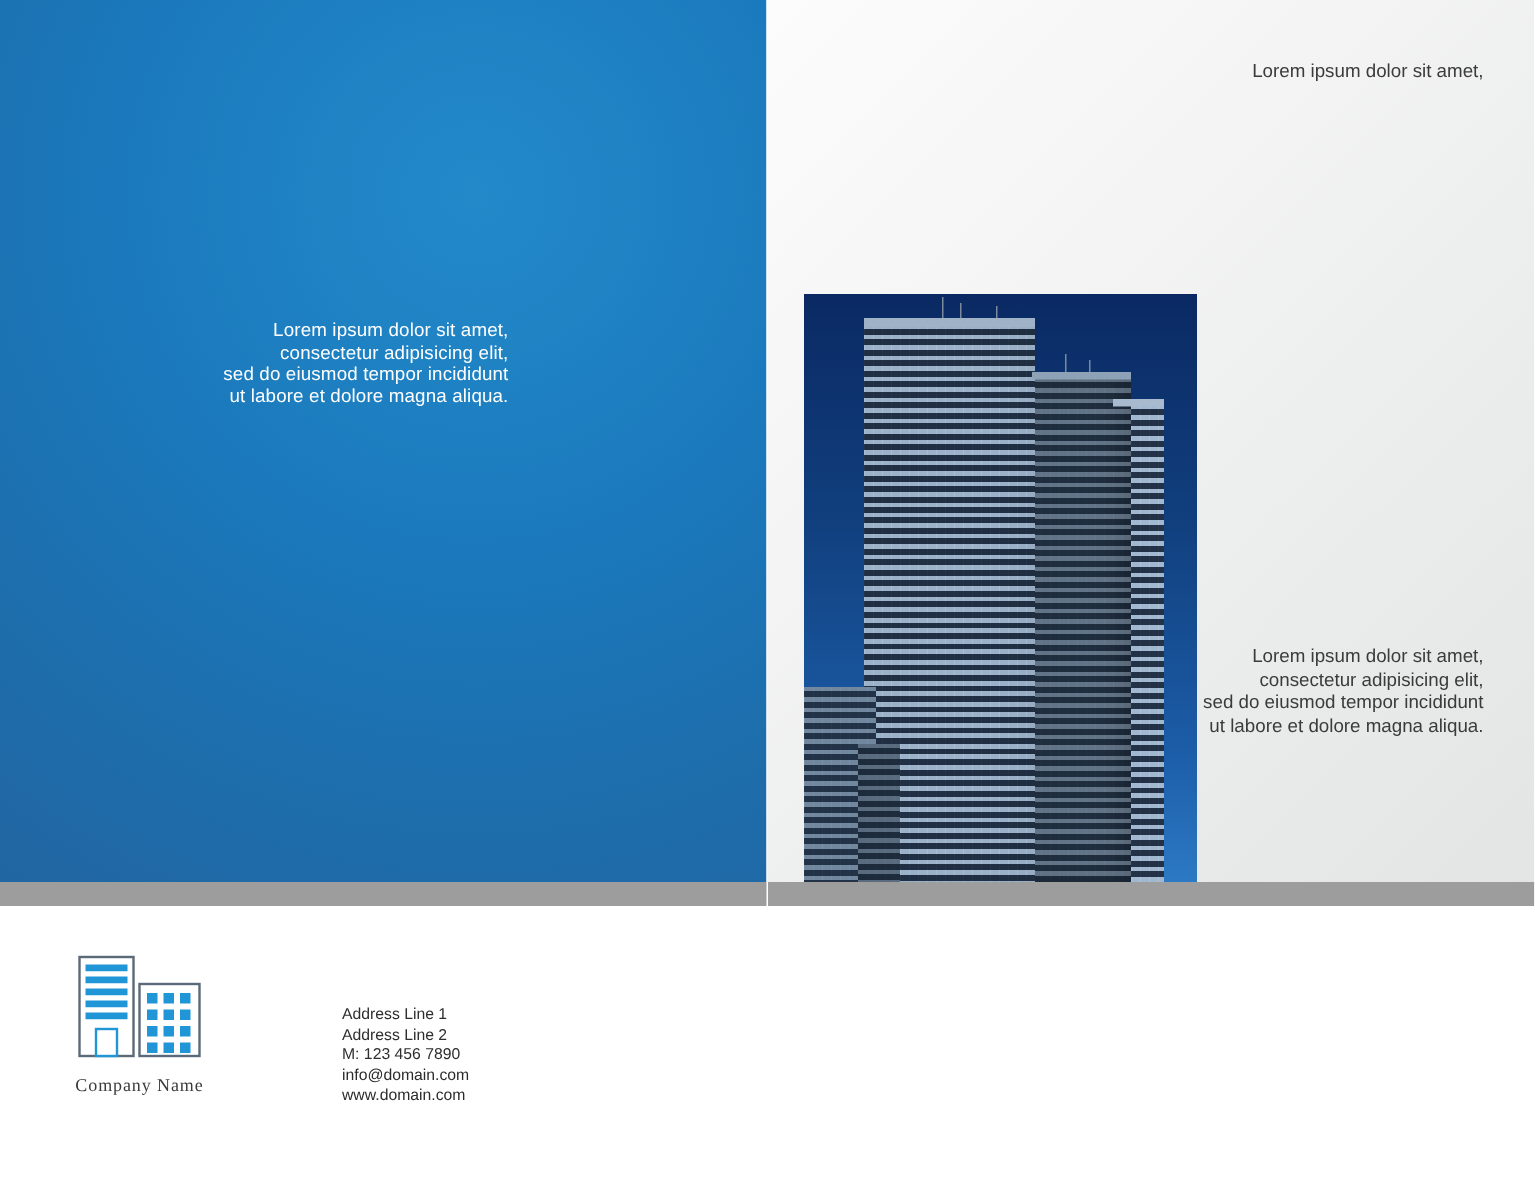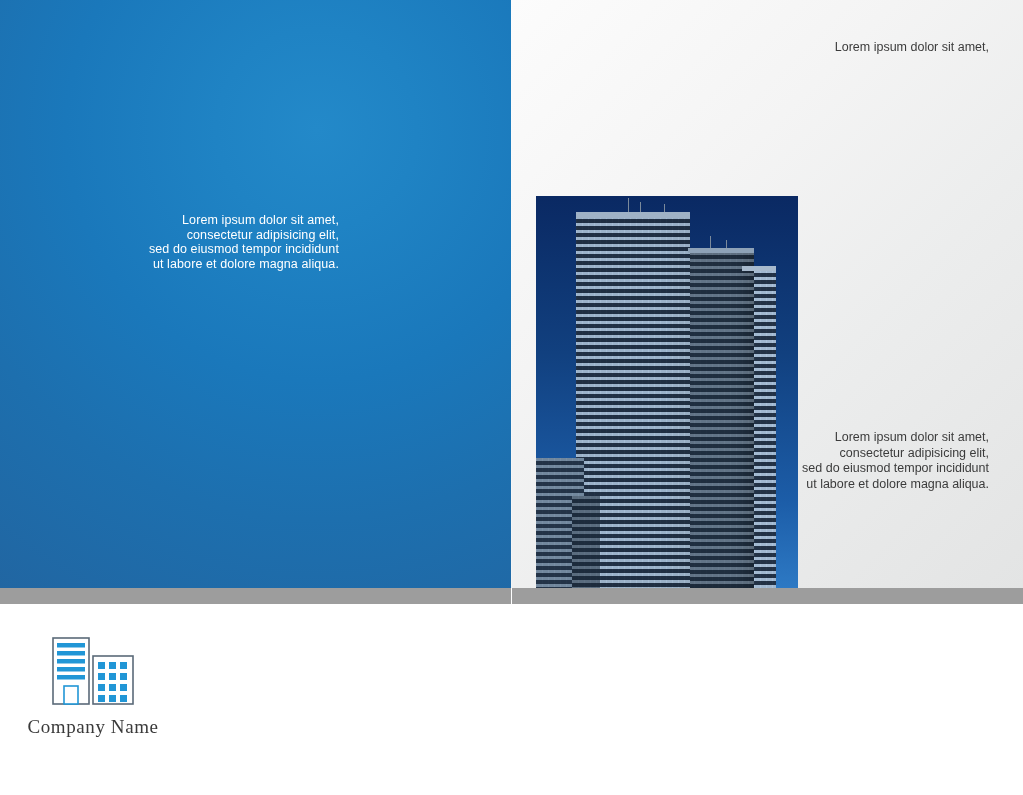--- a/index.html
+++ b/index.html
@@ -180,21 +180,21 @@
 
   .logo-block-left {
     position: absolute;
     left: 18px;
     top: 28px;
     width: 150px;
     text-align: center;
   }
   .company-name {
     margin-top: 4px;
-    font-size: 19px;
+    font-size: 12px;
     color: #3a3a3a;
     letter-spacing: 0.6px;
     font-family: "Liberation Serif", serif;
   }
   .address-block {
     position: absolute;
     left: 228px;
     top: 66px;
     font-size: 10.5px;
     line-height: 13.5px;
@@ -300,20 +300,27 @@
               <rect x="64" y="52" width="7" height="7"></rect>
               <rect x="75" y="52" width="7" height="7"></rect>
             <rect x="53" y="63" width="7" height="7"></rect>
               <rect x="64" y="63" width="7" height="7"></rect>
               <rect x="75" y="63" width="7" height="7"></rect>
           </g>
         </svg>
         <div class="company-name">Company Name</div>
       </div>
 
+      <div class="address-block">
+        <div>Address Line 1</div>
+        <div>Address Line 2</div>
+        <div>M: 123 456 7890</div>
+        <div class="web">info@domain.com</div>
+        <div class="web">www.domain.com</div>
+      </div>
     </div>
 
     <div class="front-panel">
       
     </div>
 
   </div>
 </div>
 
 </body></html>

